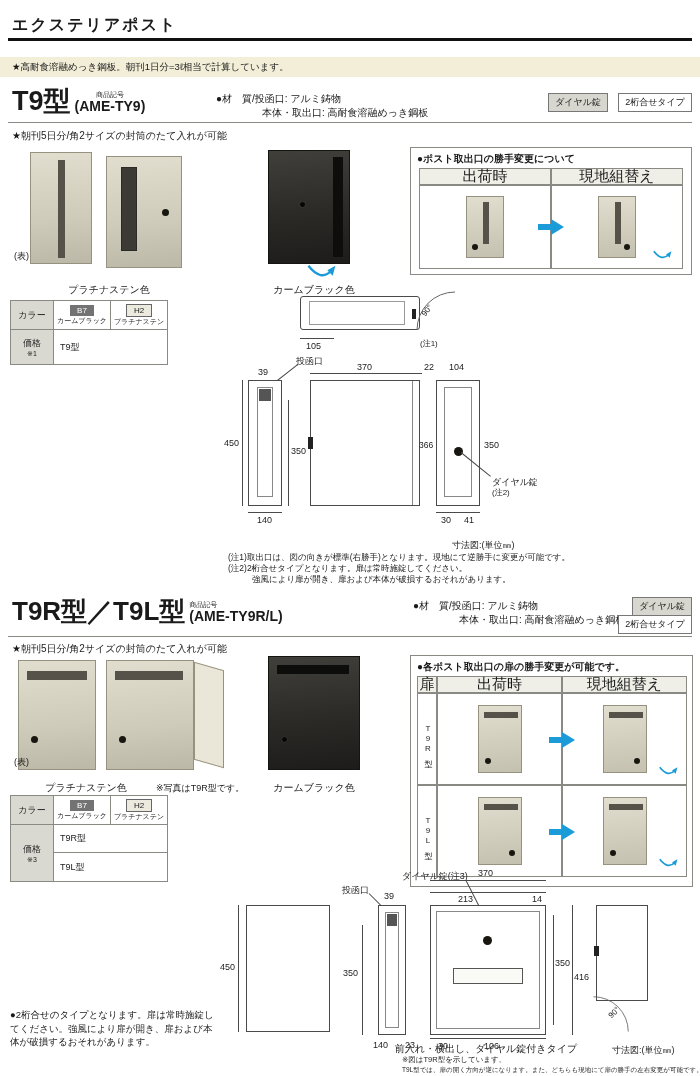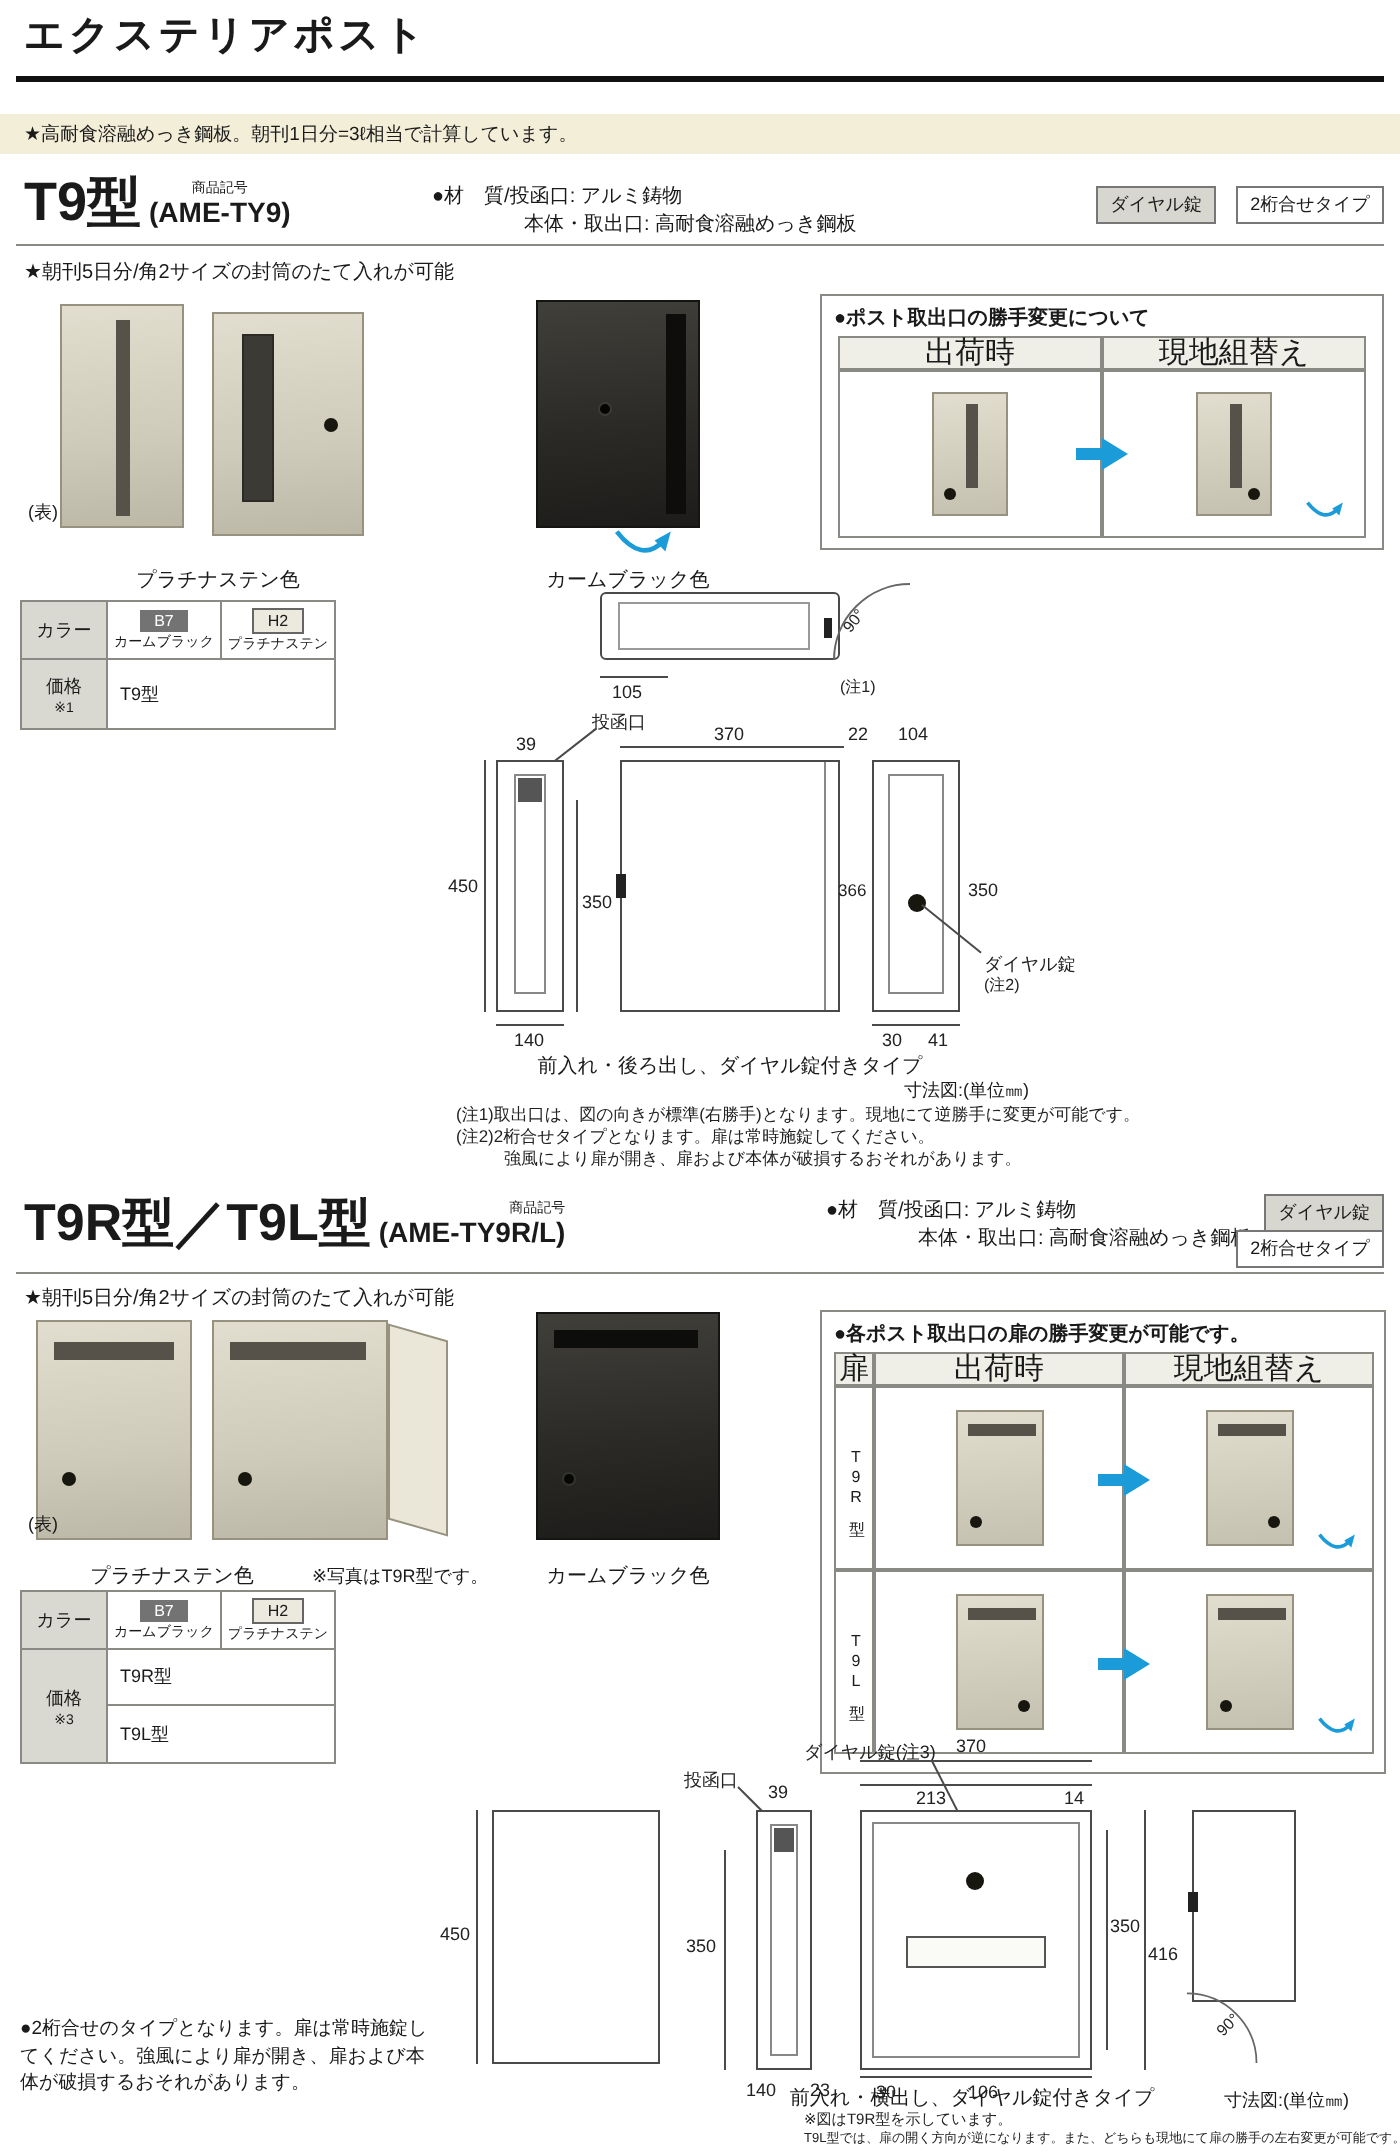--- a/index.html
+++ b/index.html
@@ -36,21 +36,21 @@
   .note { position:absolute; font-size:8.5px; line-height:11px; color:#222; white-space:nowrap; }
   .thumb { position:relative; background:linear-gradient(175deg,#e2decf,#c5c1b0); border:1px solid #97927f; }
   .arrow-r { position:absolute; width:26px; height:16px; }
   .arrow-c { position:absolute; }
 </style>
 </head>
 <body>
 
 <div id="page">
 
-  <div class="abs b" style="left:12px;top:4px;font-size:20px;letter-spacing:2px;">エクステリアポスト</div>
+  <div class="abs b" style="left:12px;top:15px;font-size:16px;letter-spacing:2px;">エクステリアポスト</div>
   <div class="abs" style="left:8px;top:38px;width:684px;height:3px;background:#111;"></div>
   <div class="abs" style="left:0;top:57px;width:700px;height:20px;background:#f3eed8;display:flex;align-items:center;">
     <span style="padding-left:12px;font-size:9.5px;">★高耐食溶融めっき鋼板。朝刊1日分=3ℓ相当で計算しています。</span>
   </div>
 
   <div class="abs" style="left:12px;top:86px;display:flex;align-items:flex-end;gap:4px;">
     <span class="b" style="font-size:27px;line-height:30px;">T9型</span>
     <span style="display:flex;flex-direction:column;align-items:center;line-height:1.1;padding-bottom:2px;">
       <span class="t7">商品記号</span>
       <span class="b t14">(AME-TY9)</span>
@@ -176,30 +176,29 @@
   </div>
   <div class="dim" style="left:419px;top:440px;font-size:8.5px;">366</div>
   <div class="dim" style="left:484px;top:440px;">350</div>
   <div class="line" style="left:461px;top:452px;width:38px;height:1px;transform:rotate(39deg);transform-origin:left center;"></div>
   <div class="dim" style="left:492px;top:476px;">ダイヤル錠</div>
   <div class="dim" style="left:492px;top:487px;font-size:8px;">(注2)</div>
   <div class="line" style="left:436px;top:512px;width:44px;height:1px;"></div>
   <div class="dim" style="left:441px;top:515px;">30</div>
   <div class="dim" style="left:464px;top:515px;">41</div>
 
-  <div class="abs t10 c" style="left:240px;top:526px;width:250px;">前入れ・後ろ出し、ダイヤル錠付きタイプ</div>
   <div class="abs t9" style="left:452px;top:539px;">寸法図:(単位㎜)</div>
 
   <div class="note" style="left:228px;top:552px;">(注1)取出口は、図の向きが標準(右勝手)となります。現地にて逆勝手に変更が可能です。</div>
   <div class="note" style="left:228px;top:563px;">(注2)2桁合せタイプとなります。扉は常時施錠してください。</div>
   <div class="note" style="left:252px;top:574px;">強風により扉が開き、扉および本体が破損するおそれがあります。</div>
 
   <div class="abs" style="left:12px;top:596px;display:flex;align-items:flex-end;gap:4px;">
     <span class="b" style="font-size:26px;line-height:30px;">T9R型／T9L型</span>
-    <span style="display:flex;flex-direction:column;align-items:flex-end;line-height:1.1;padding-bottom:2px;">
+    <span style="display:flex;flex-direction:column;align-items:flex-start;line-height:1.1;padding-bottom:2px;">
       <span class="t7">商品記号</span>
       <span class="b t14">(AME-TY9R/L)</span>
     </span>
   </div>
   <div class="abs t10" style="left:413px;top:599px;line-height:14px;">
     <div>
       <span>●材　質/</span><span>投函口: アルミ鋳物</span>
     </div>
     <div style="padding-left:46px;">本体・取出口: 高耐食溶融めっき鋼板</div>
   </div>

